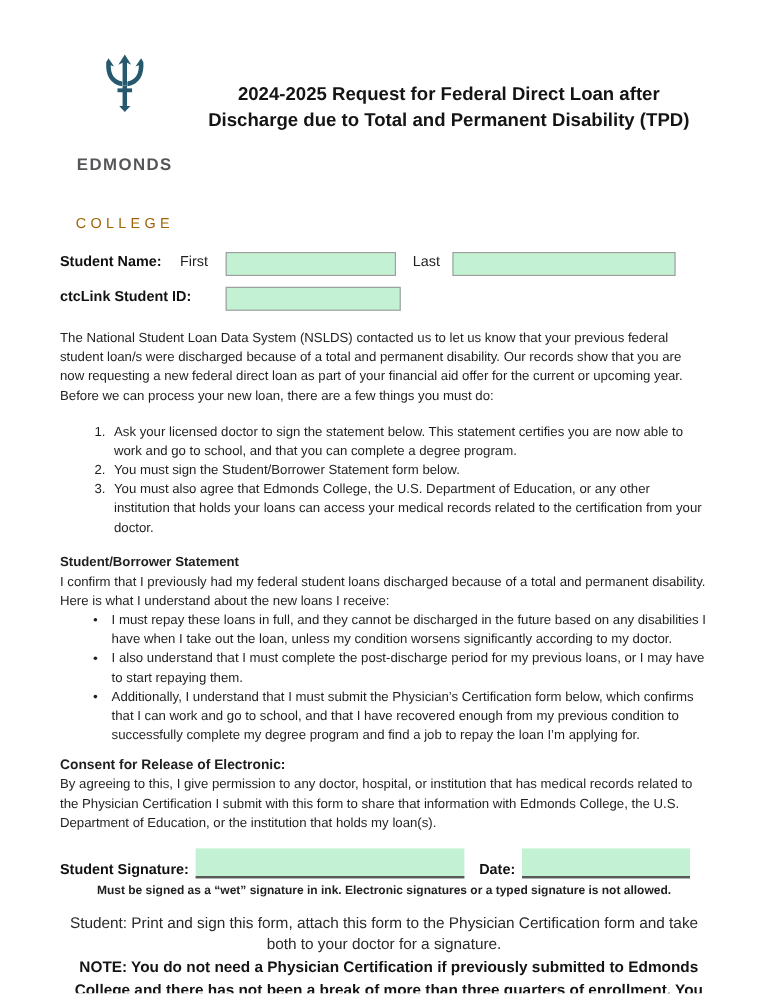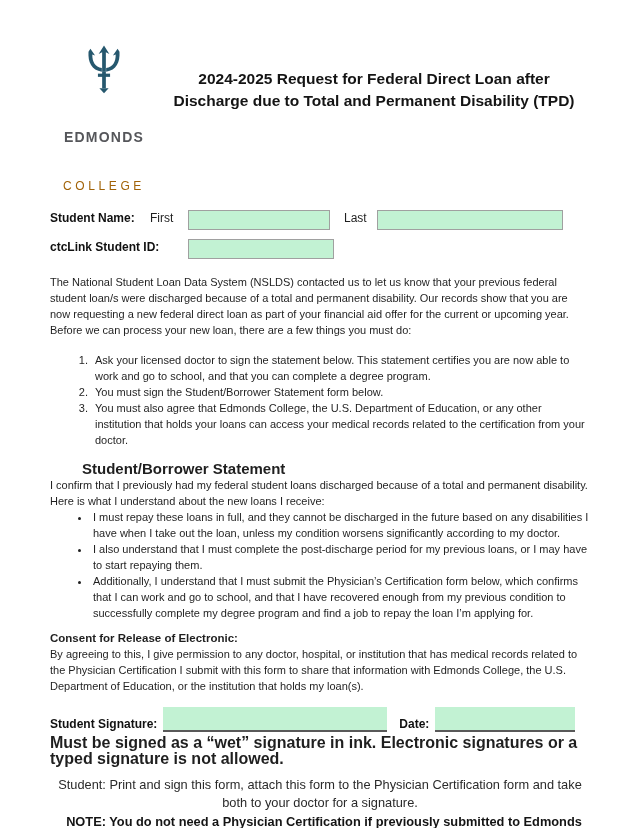--- a/index.html
+++ b/index.html
@@ -30,36 +30,36 @@
     background:#c2f2d3;padding:0 4px;font:inherit;border-radius:0;
   }
   .fb-first{width:142px;}
   .fb-last{width:186px;}
   .fb-id{width:146px;}
   
   .intro{margin:15px 0 0 0;}
   ol.steps{margin:14px 0 0 0;padding:0 0 0 41px;}
   ol.steps li{padding-left:4px;margin:0;}
   .section-heading{margin-top:16px;font-weight:bold;font-size:13.5px;line-height:19px;color:#141414;}
-  .sub-heading{margin-top:13px;font-weight:bold;font-size:15px;margin-left:32px;}
+  .sub-heading{margin-top:13px;font-weight:bold;font-size:11px;}
   .stmt-intro{margin:0;}
   ul.bullets{margin:0;padding:0 0 0 41px;list-style:disc;}
   ul.bullets li{padding-left:2px;margin:0;}
   .consent-heading{margin-top:9px;font-weight:bold;font-size:11.5px;}
   .consent-body{margin:0;}
   
   .sig-row{display:flex;align-items:flex-end;margin-top:13px;font-size:12px;}
   .sig-box{
     box-sizing:border-box;height:25px;background:#c2f2d3;
     border:none;border-bottom:2px solid #595959;font:inherit;padding:0 4px;border-radius:0;
   }
   .sb-sig{width:224px;margin-left:6px;}
   .sb-date{width:140px;margin-left:6px;}
   .date-lbl{margin-left:12px;}
-  .wet-note{margin-top:3px;font-weight:bold;font-size:16px;}
+  .wet-note{margin-top:3px;text-align:center;font-weight:bold;font-size:10px;}
   
   .instruction{margin:9px auto 0 auto;width:532px;text-align:center;font-size:12.8px;line-height:18px;color:#2a2a2a;}
   .final-note{margin:1px auto 0 auto;width:548px;text-align:center;font-weight:bold;font-size:12.8px;line-height:18.5px;color:#141414;}
   .final-note a{color:#2b7bd9;text-decoration:underline;font-weight:bold;}
 </style>
 </head>
 <body>
 
 <div class="page">
 

